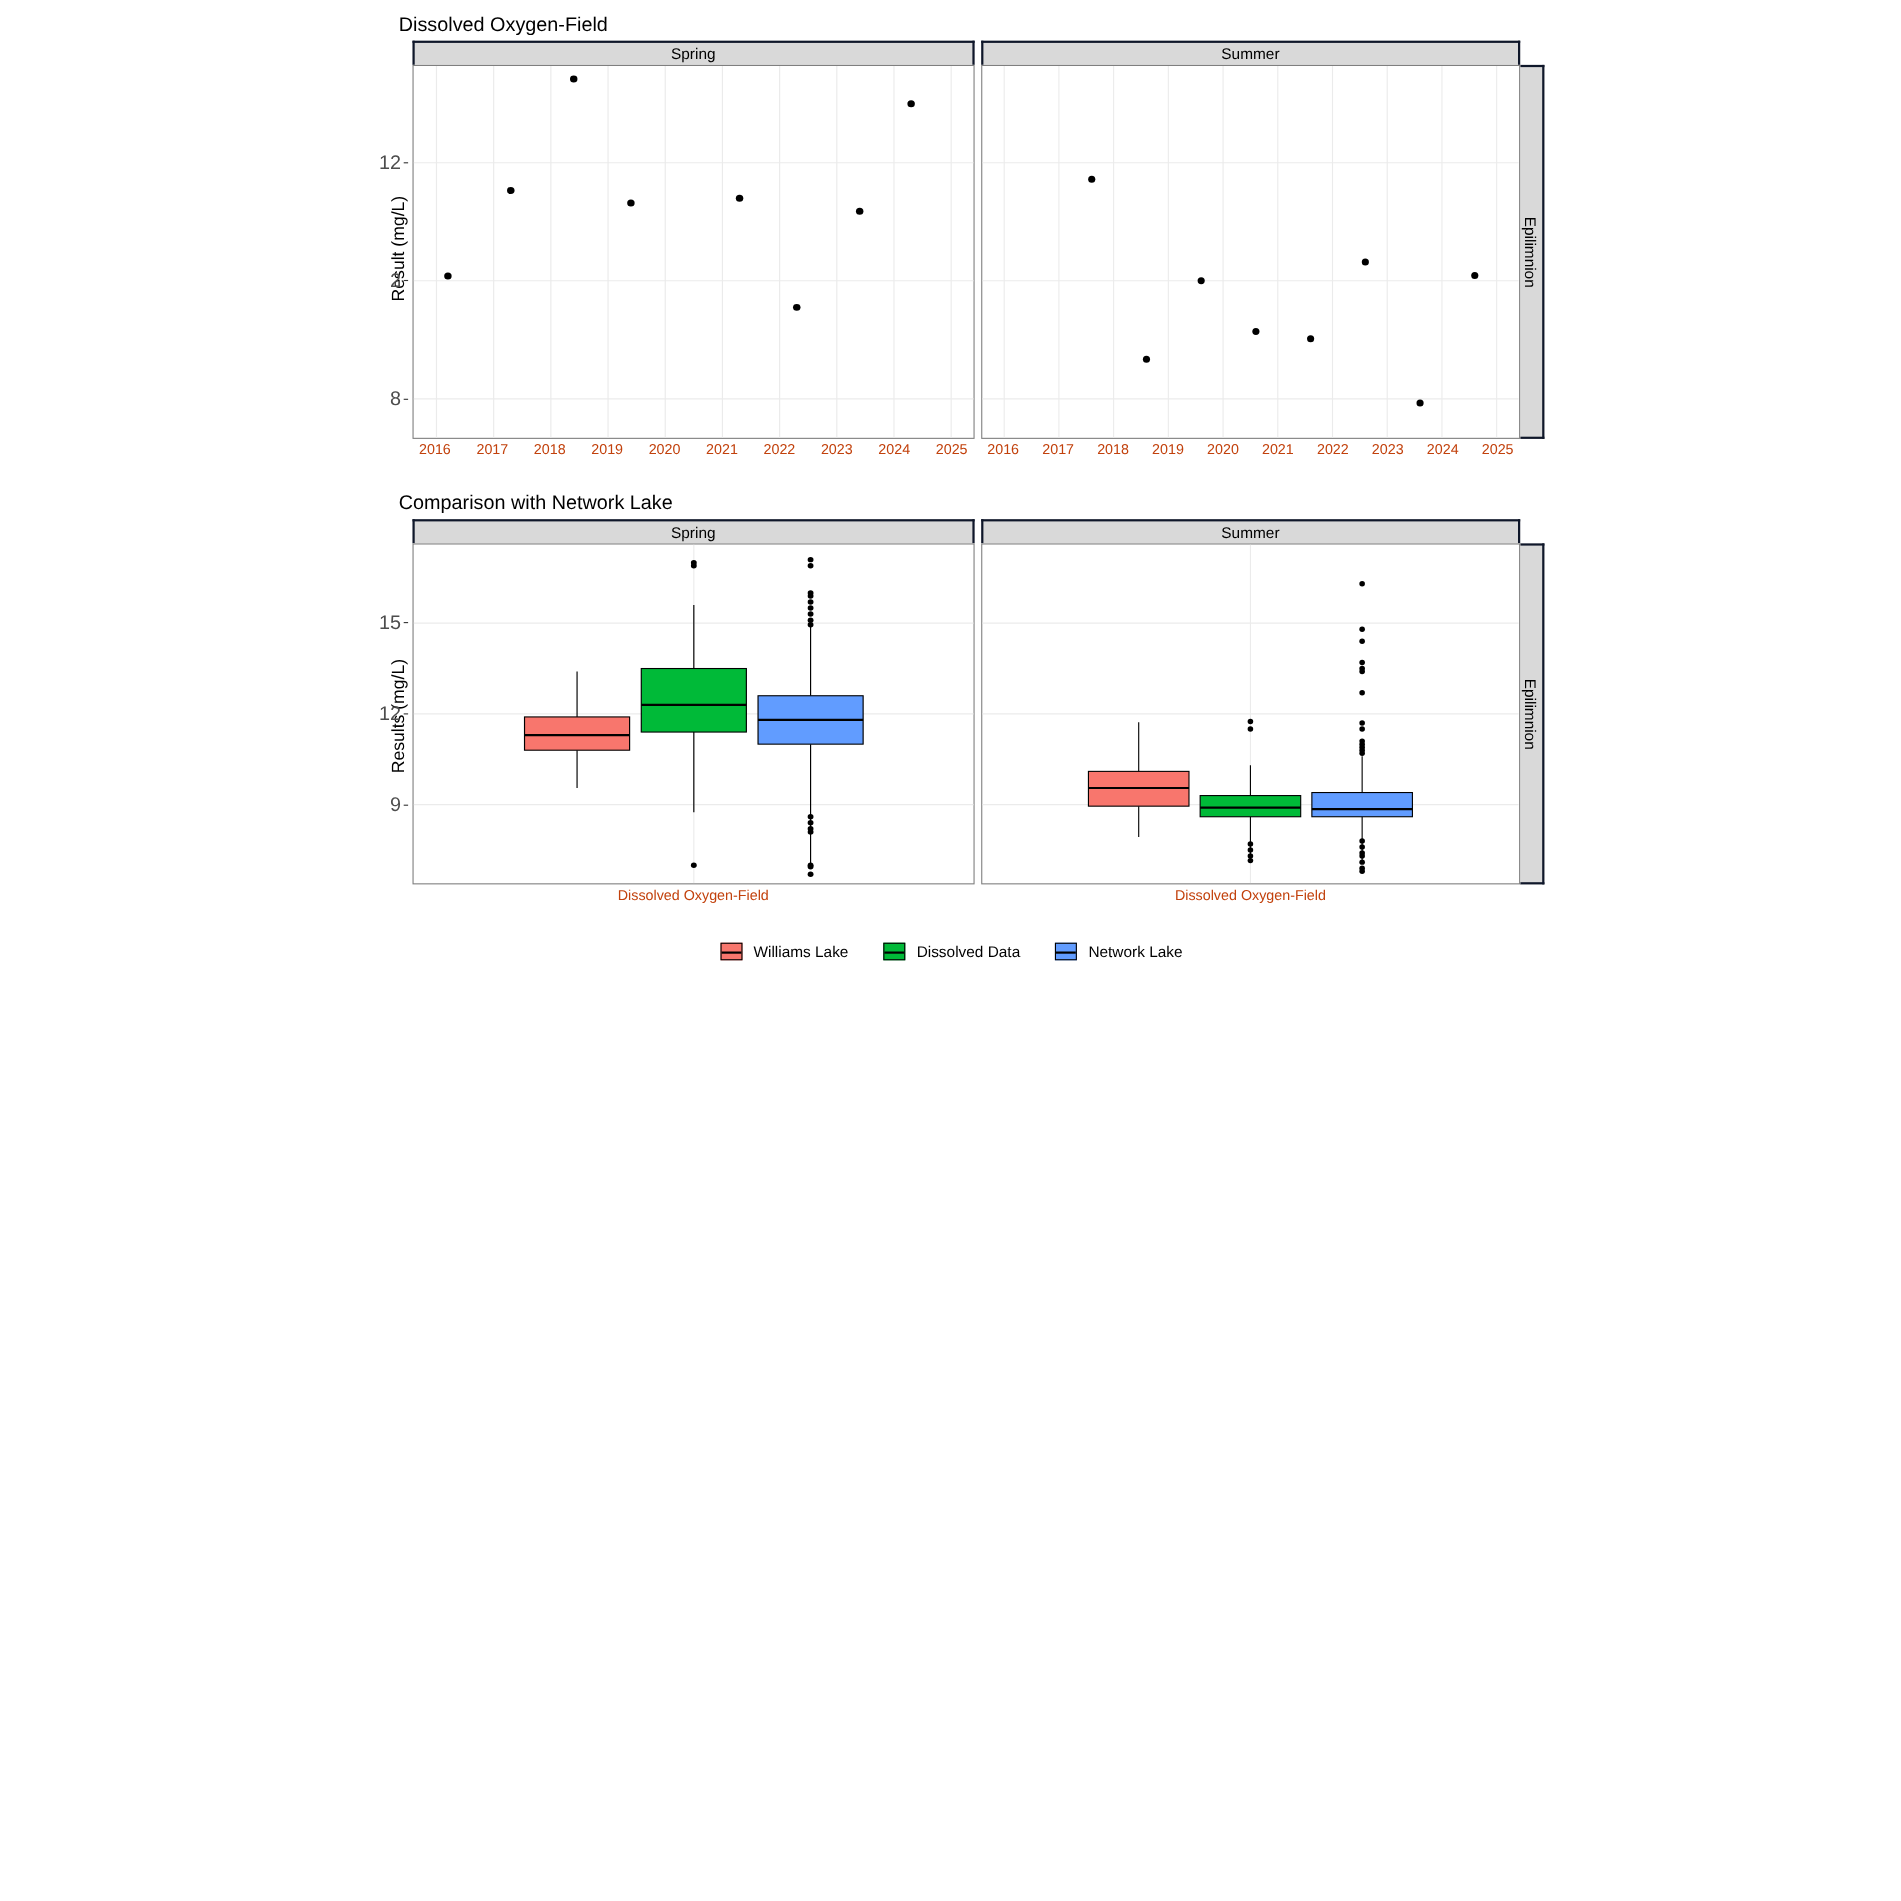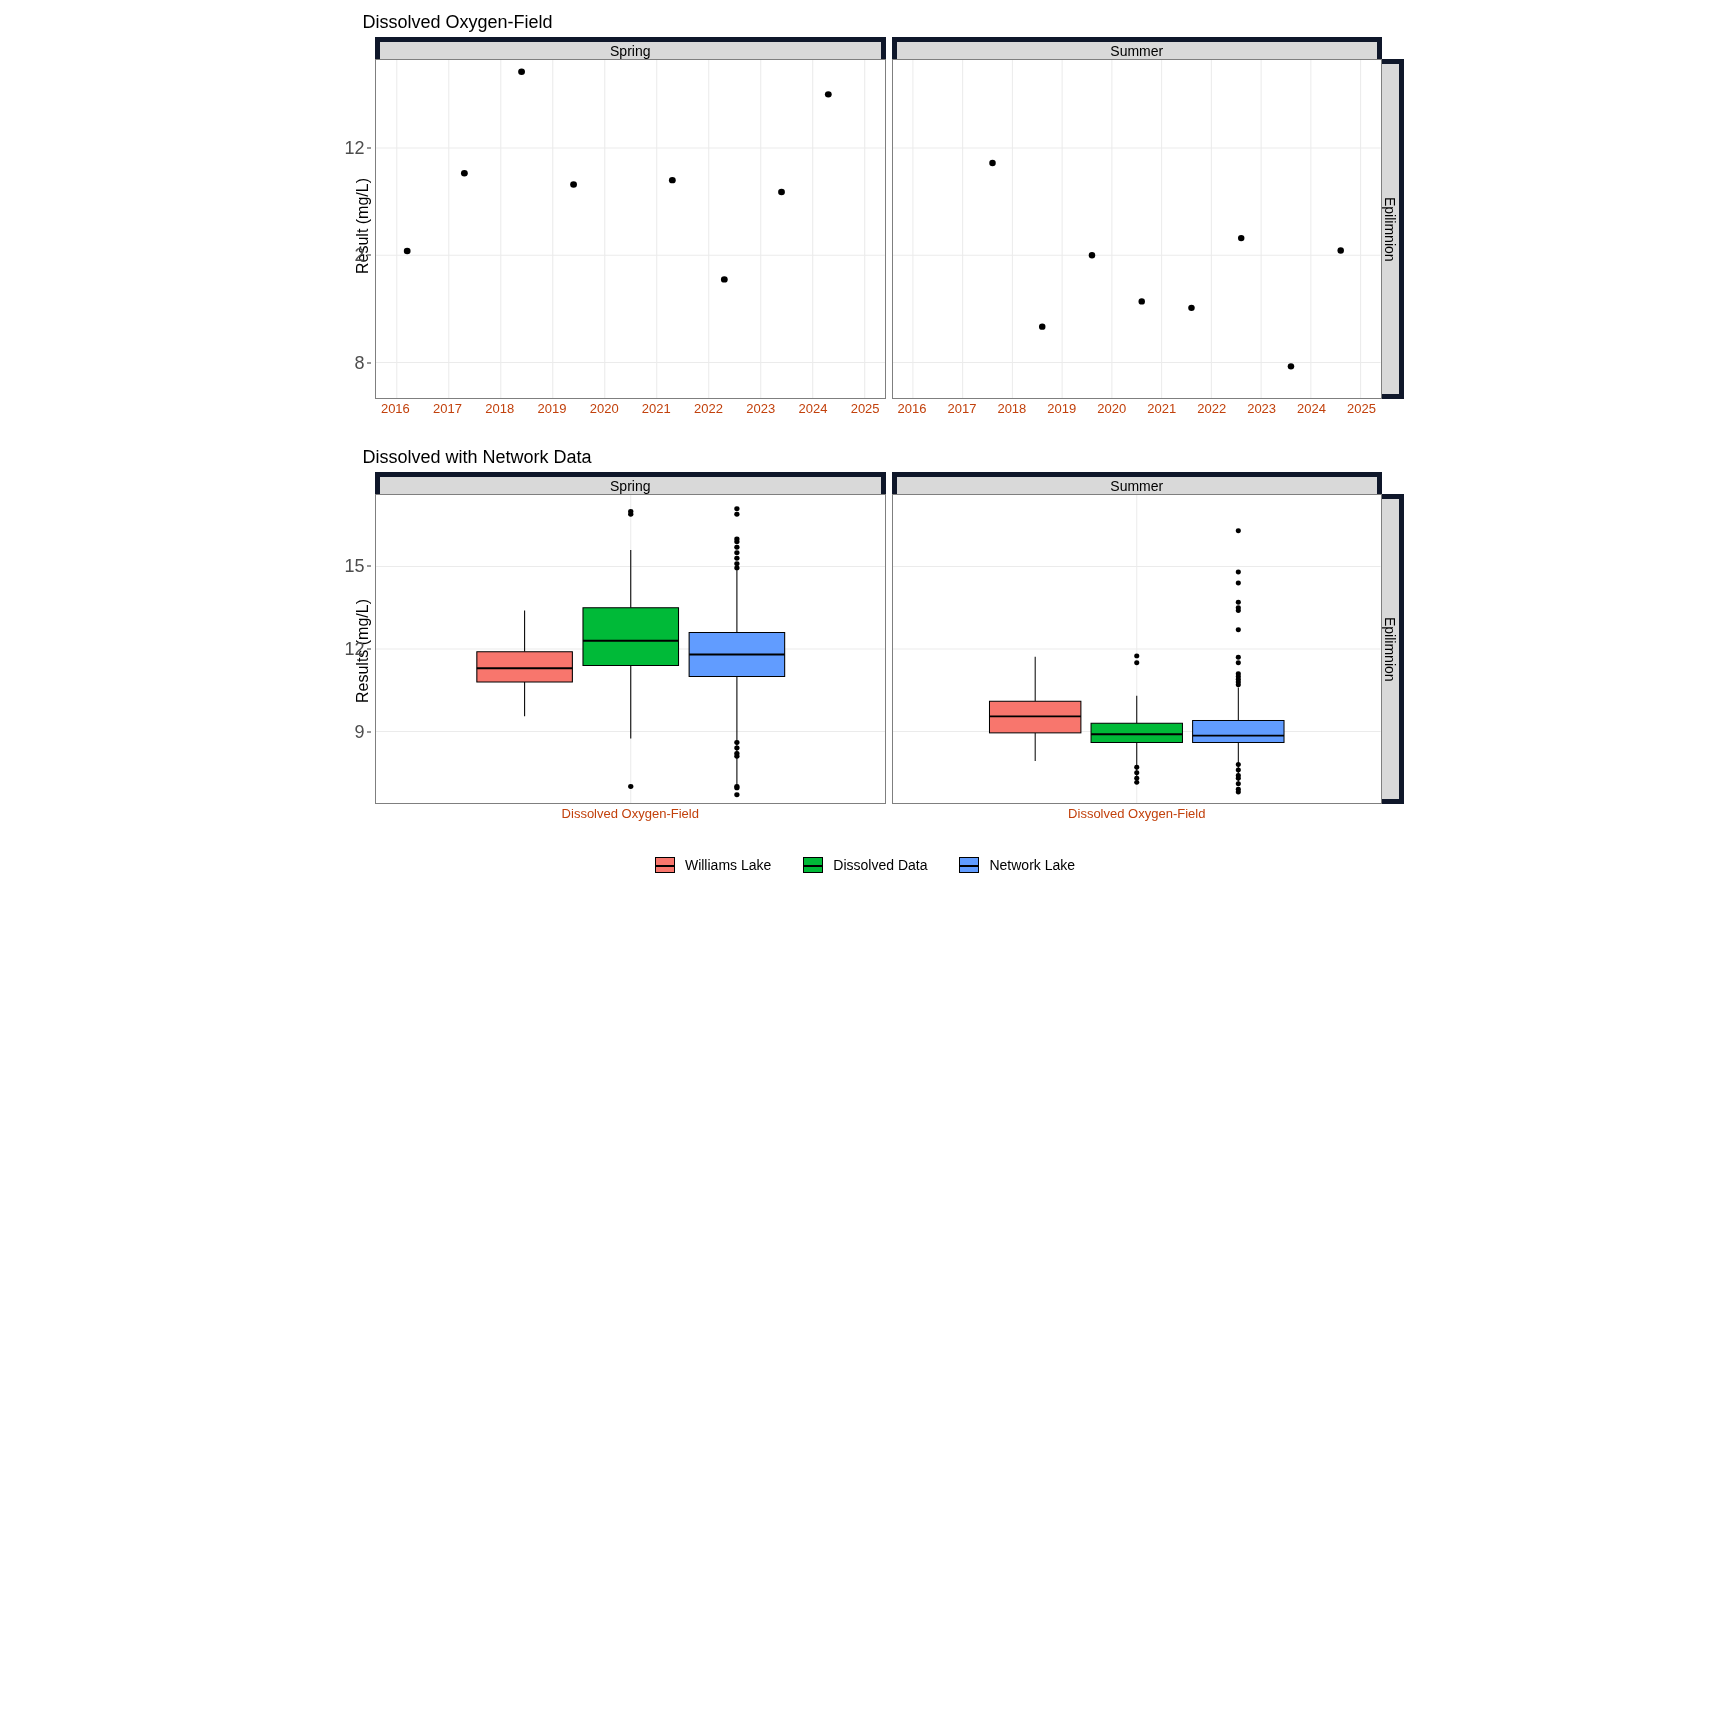--- a/index.html
+++ b/index.html
@@ -25,21 +25,21 @@
     margin-left: 50px;
   }
   .panel {
     position: relative;
     background: #ffffff;
     border: 1px solid #7f7f7f;
     box-sizing: border-box;
   }
   .strip {
     background: #d9d9d9;
-    border: 5px solid #0f172a;
+    border: 2px solid #0f172a;
     font-size: 14px;
     display: flex;
     align-items: center;
     justify-content: center;
     box-sizing: border-box;
   }
   .strip-top { height: 22px; border-bottom: none; }
   .strip-right {
     width: 22px;
     writing-mode: vertical-rl;
@@ -225,21 +225,21 @@
           <span class="x-tick" style="left:75.51%">2023</span>
           <span class="x-tick" style="left:85.71%">2024</span>
           <span class="x-tick" style="left:95.92%">2025</span>
         </div>
       </div>
 
     </div>
   </div>
 
   <div style="height:26px;"></div>
-  <div class="figure-title">Dissolved with Network Data</div>
+  <div class="figure-title">Comparison with Network Lake</div>
 
   <div style="position:relative;">
     <div class="y-axis-label" style="left:-14px; top:170px;">Results (mg/L)</div>
 
     <div class="facet-row">
 
       <div style="flex:1; position:relative;">
         <div class="strip strip-top">Spring</div>
         <div class="panel" style="height:310px;">
           <div class="y-ticks">

